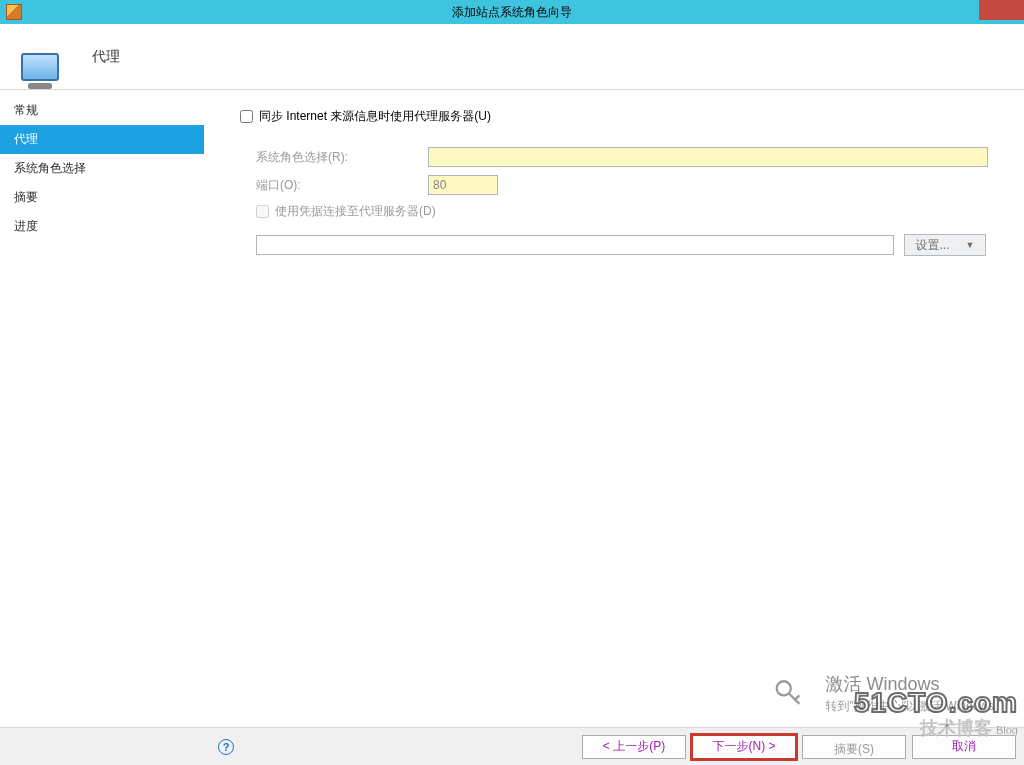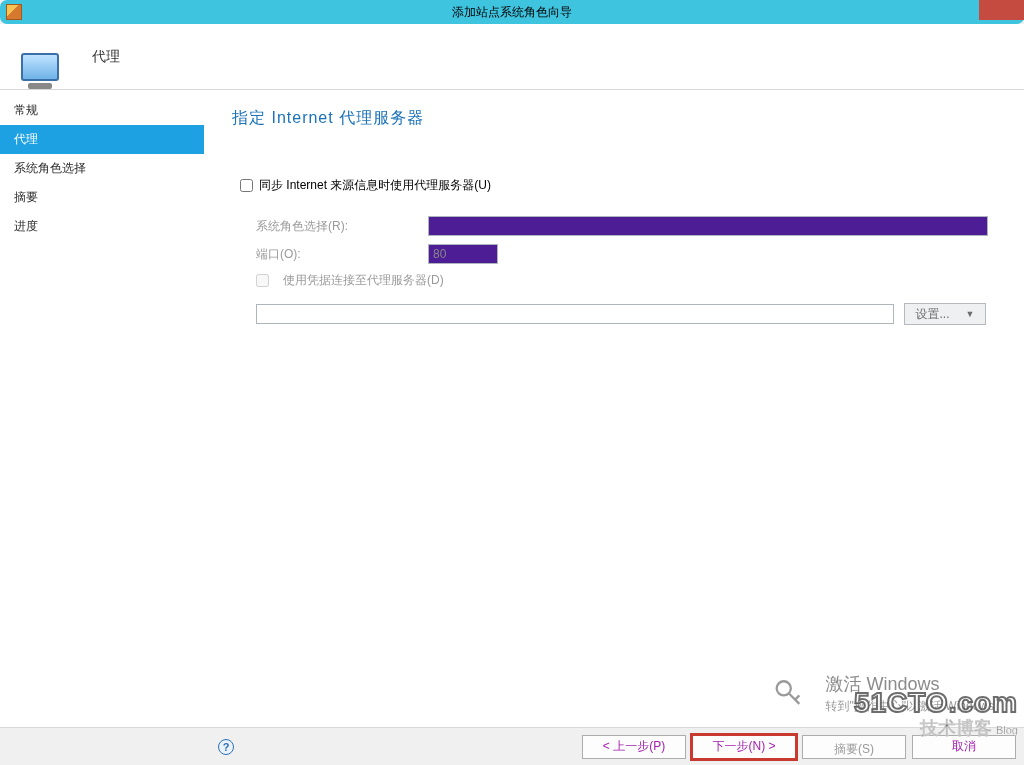--- a/index.html
+++ b/index.html
@@ -11,21 +11,20 @@
       height: 765px;
       overflow: hidden;
       position: relative;
     }
     .titlebar {
       background: #3fc4e0;
       height: 24px;
       display: flex;
       align-items: center;
       position: relative;
-      border-radius: 7px;
     }
     .titlebar-icon {
       width: 16px;
       height: 16px;
       margin-left: 6px;
       display: inline-block;
       background: linear-gradient(135deg,#f7c451 0 40%, #d6782e 40% 100%);
       border:1px solid #a05a1e;
     }
     .titlebar-title {
@@ -124,25 +123,25 @@
       color: #9a9a9a;
       font-size: 12px;
     }
     .text-input {
       border: 1px solid #aeb5bb;
       background: #fff;
       height: 20px;
       padding: 0 4px;
       font-size: 12px;
     }
-    .text-input.disabled { background:#4c1d95; color:#888; }
+    .text-input.disabled { background:#fef9c3; color:#888; }
     .wide-input { width: 560px; }
     .port-input { width: 70px; color:#888; }
     .sub-checkbox-row {
-      display:flex;align-items:center;gap:14px;
+      display:flex;align-items:center;gap:6px;
       color:#9a9a9a; margin-top:4px; margin-bottom:14px;
     }
     .credentials-row{
       display:flex;align-items:center;gap:10px;margin-left:24px;
     }
     .cred-input{ width:638px; height:20px; border:1px solid #aeb5bb; background:#fff; }
     .settings-btn{
       width:82px;height:22px;border:1px solid #b5b9bd;background:#eef0f2;
       color:#6d6d6d;font-size:12px;display:flex;align-items:center;justify-content:center;
       gap:16px;
@@ -231,21 +230,20 @@
 <div class="main-area">
   <div class="sidebar">
     <div class="sidebar-item"><span>常规</span></div>
     <div class="sidebar-item selected"><span>代理</span></div>
     <div class="sidebar-item"><span>系统角色选择</span></div>
     <div class="sidebar-item"><span>摘要</span></div>
     <div class="sidebar-item"><span>进度</span></div>
   </div>
 
   <div class="content">
-    <div class="content-heading">指定 Internet 代理服务器</div>
 
     <div class="checkbox-row">
       <input type="checkbox" style="">
       <span>同步 Internet 来源信息时使用代理服务器(U)</span>
     </div>
 
     <div class="indent-block">
       <div class="form-row">
         <span class="field-label">系统角色选择(R):</span>
         <input class="text-input wide-input disabled" disabled="" value="" style="">

